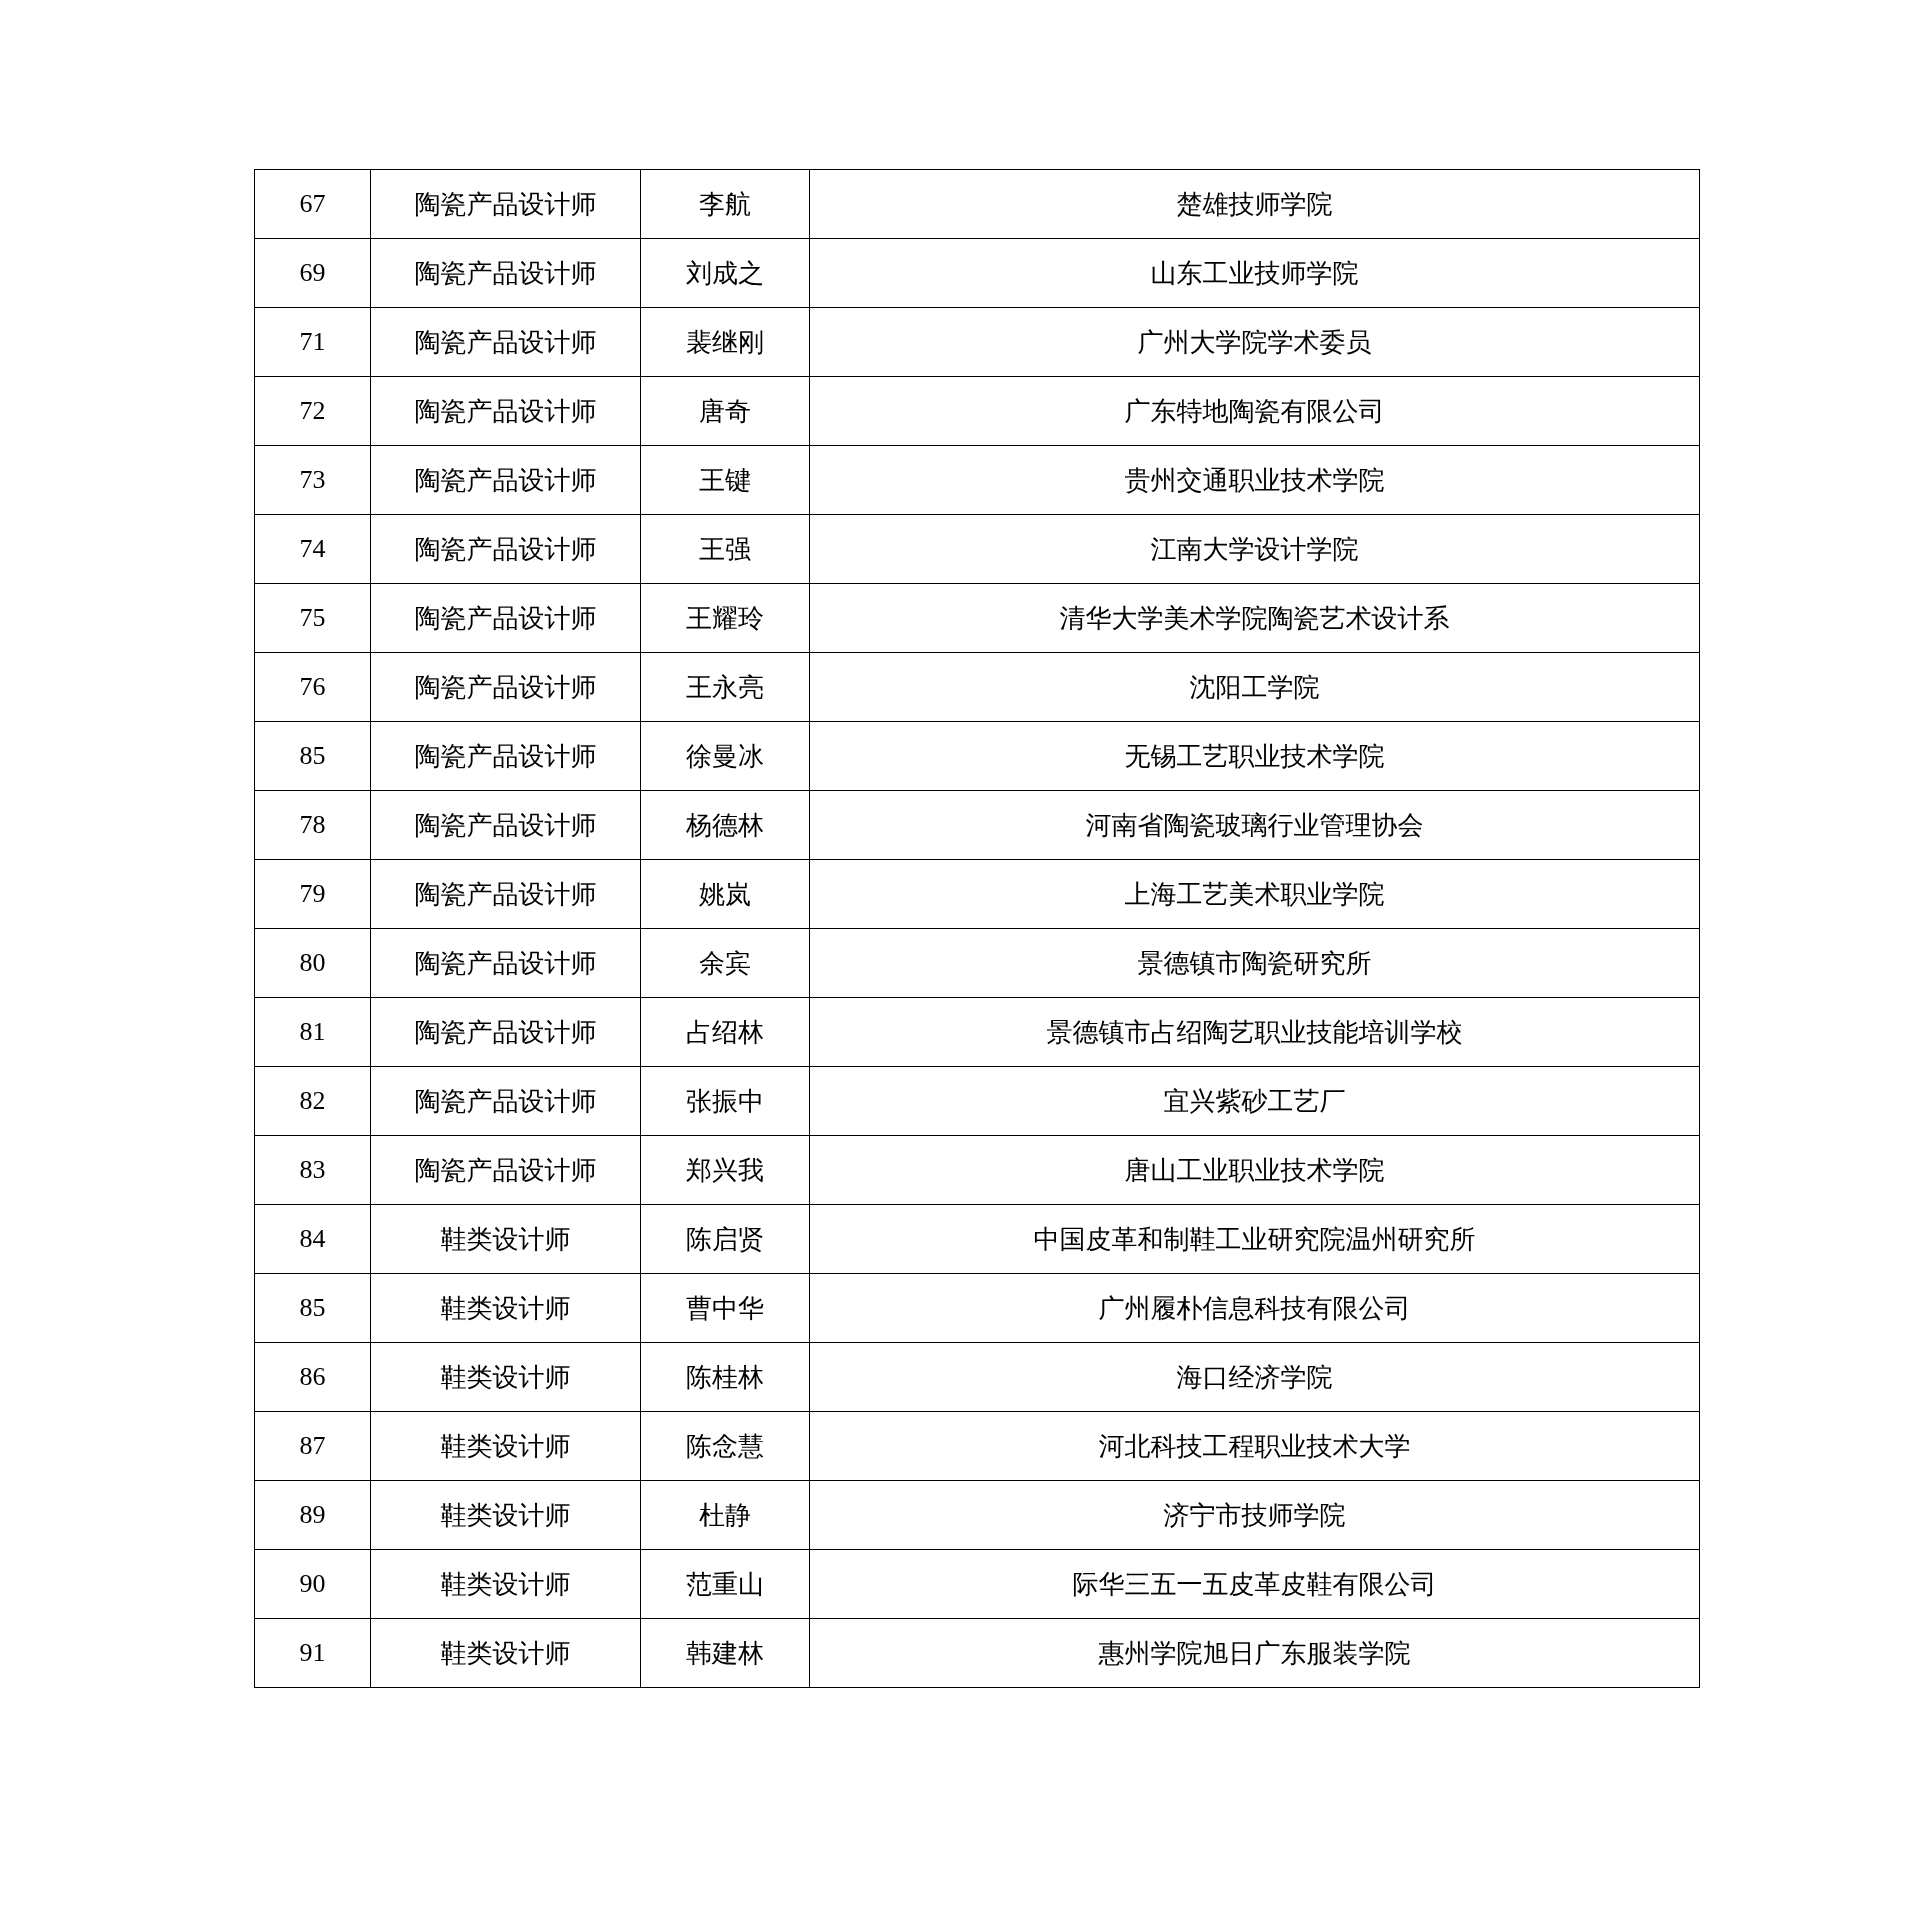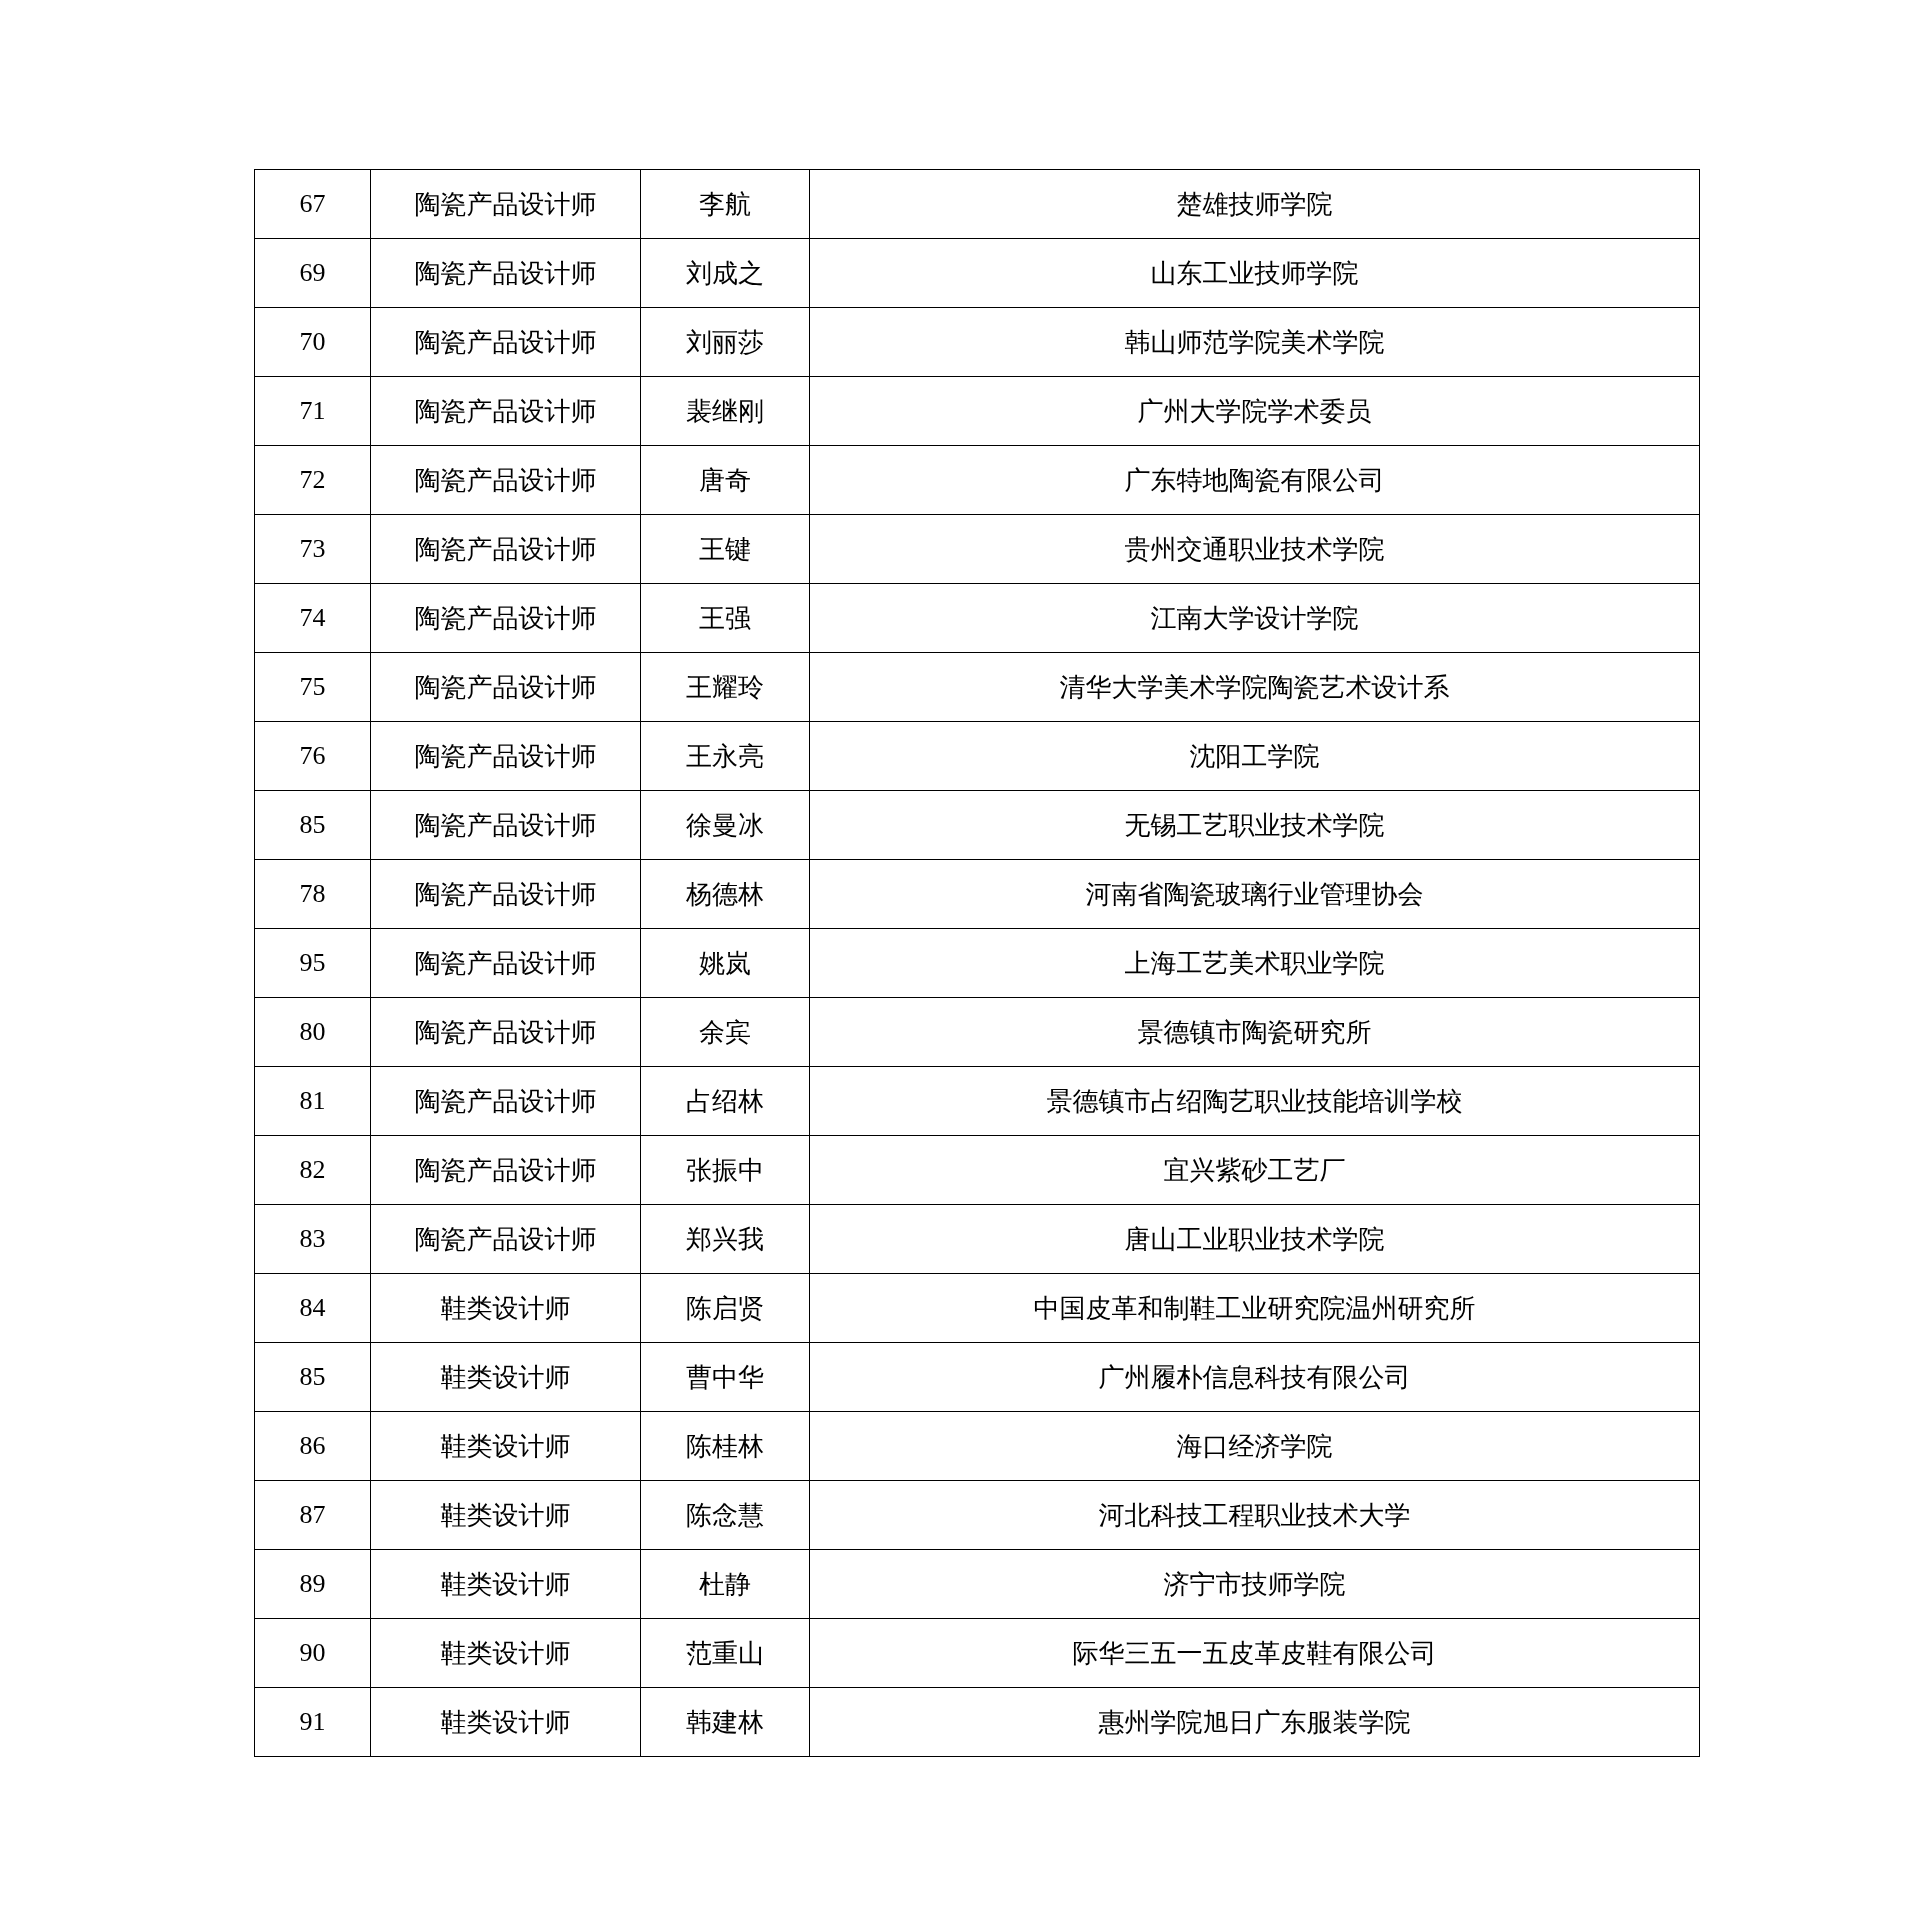--- a/index.html
+++ b/index.html
@@ -66,26 +66,20 @@
           <td class="name">李航</td>
           <td class="org">楚雄技师学院</td>
         </tr>
         <tr>
           <td class="index">69</td>
           <td class="title">陶瓷产品设计师</td>
           <td class="name">刘成之</td>
           <td class="org">山东工业技师学院</td>
         </tr>
         <tr>
-          <td class="index">70</td>
-          <td class="title">陶瓷产品设计师</td>
-          <td class="name">刘丽莎</td>
-          <td class="org">韩山师范学院美术学院</td>
-        </tr>
-        <tr>
           <td class="index">71</td>
           <td class="title">陶瓷产品设计师</td>
           <td class="name">裴继刚</td>
           <td class="org">广州大学院学术委员</td>
         </tr>
         <tr>
           <td class="index">72</td>
           <td class="title">陶瓷产品设计师</td>
           <td class="name">唐奇</td>
           <td class="org">广东特地陶瓷有限公司</td>
@@ -120,21 +114,21 @@
           <td class="name">徐曼冰</td>
           <td class="org">无锡工艺职业技术学院</td>
         </tr>
         <tr>
           <td class="index">78</td>
           <td class="title">陶瓷产品设计师</td>
           <td class="name">杨德林</td>
           <td class="org">河南省陶瓷玻璃行业管理协会</td>
         </tr>
         <tr>
-          <td class="index">95</td>
+          <td class="index">79</td>
           <td class="title">陶瓷产品设计师</td>
           <td class="name">姚岚</td>
           <td class="org">上海工艺美术职业学院</td>
         </tr>
         <tr>
           <td class="index">80</td>
           <td class="title">陶瓷产品设计师</td>
           <td class="name">余宾</td>
           <td class="org">景德镇市陶瓷研究所</td>
         </tr>

